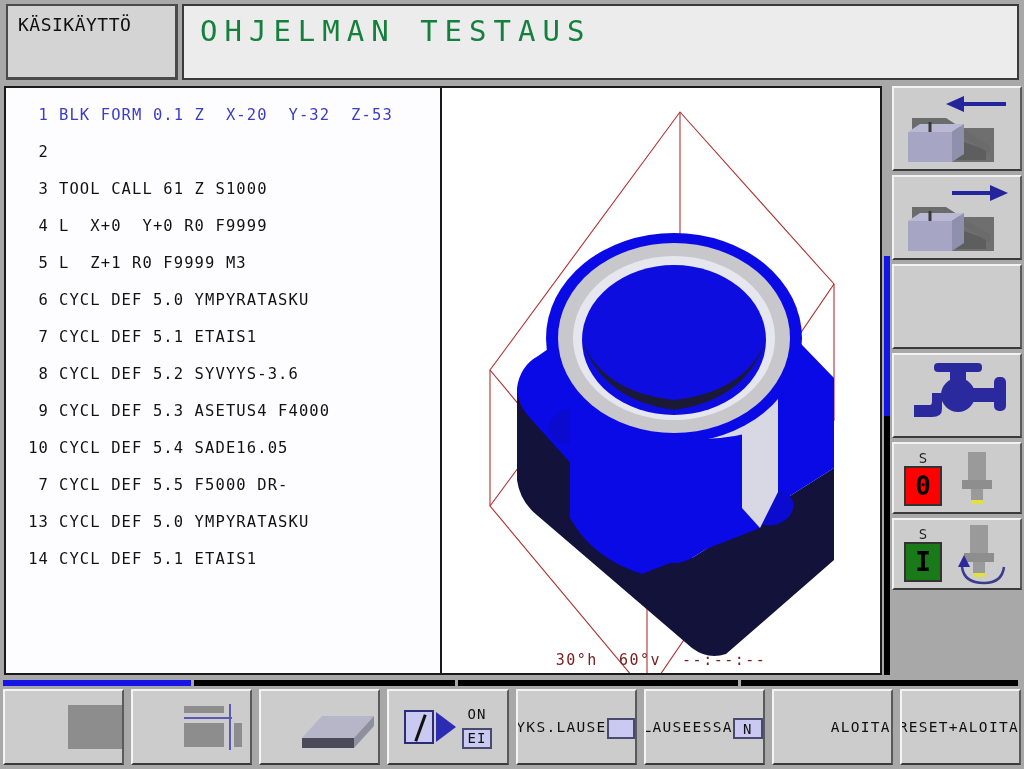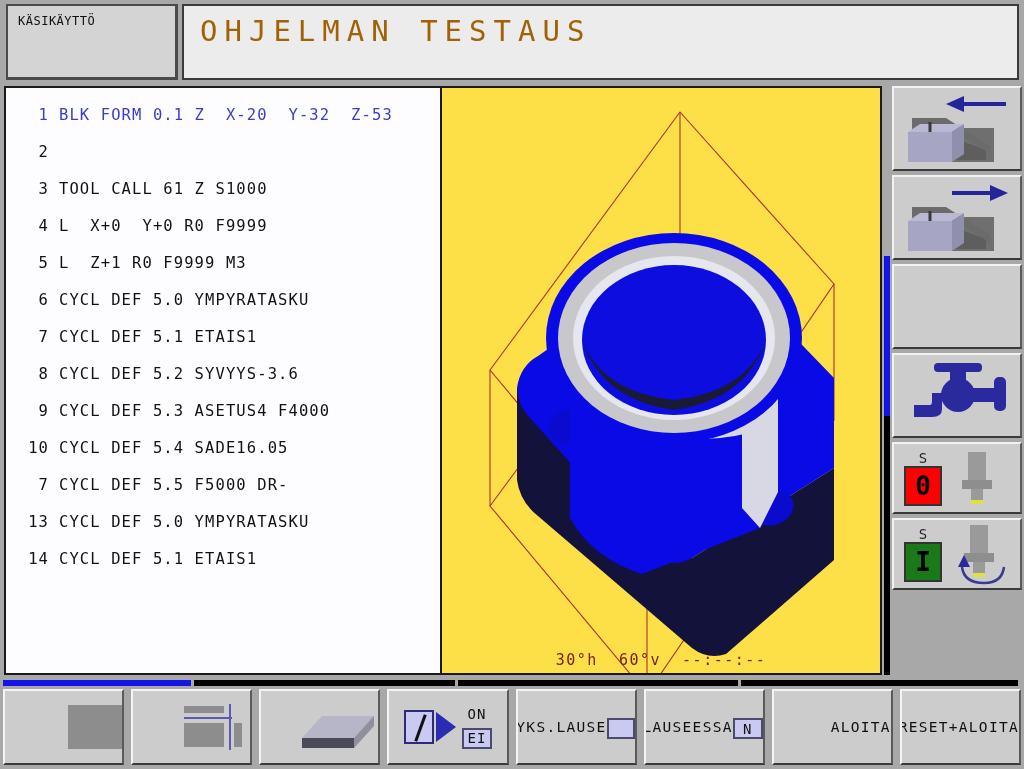--- a/index.html
+++ b/index.html
@@ -25,33 +25,33 @@
   }
   .mode-box {
     width: 172px; height: 76px;
     background: #d4d4d4;
     border: 2px solid #4a4a4a;
     border-right-width: 3px;
     border-bottom-width: 3px;
     padding: 8px 0 0 10px;
   }
   .mode-box .lbl {
-    font-size: 12px; color: #111;
+    font-size: 18px; color: #111;
     letter-spacing: 0.5px;
     font-family: "DejaVu Sans Mono", "Liberation Mono", monospace;
   }
   .title-box {
     flex: 1; height: 76px; margin-left: 4px;
     background: #ececec;
     border: 2px solid #3a3a3a;
     border-right-width: 2px;
     padding: 8px 0 0 16px;
   }
   .title-box .ttl {
-    font-size: 29px; color: #a16207;
+    font-size: 29px; color: #15803d;
     letter-spacing: 7px;
     font-family: "DejaVu Sans Mono", "Liberation Mono", monospace;
   }
 
   
   .body-area {
     position: absolute; left: 0; top: 84px;
     width: 1024px; height: 593px;
     background: #a8a8a8;
     display: flex;
@@ -85,21 +85,21 @@
     width: 34px;
     text-align: right;
     padding-right: 0;
   }
   .prog-line .txt { padding-left: 10px; }
 
   
   .sim-panel {
     width: 443px; height: 589px;
     margin-top: 2px;
-    background: #fde047;
+    background: #ffffff;
     border: 2px solid #1a1a1a;
     position: relative;
     overflow: hidden;
   }
   .sim-status {
     position: absolute;
     bottom: 4px; left: 0; width: 100%;
     text-align: center;
     font-size: 15px;
     letter-spacing: 1.5px;

